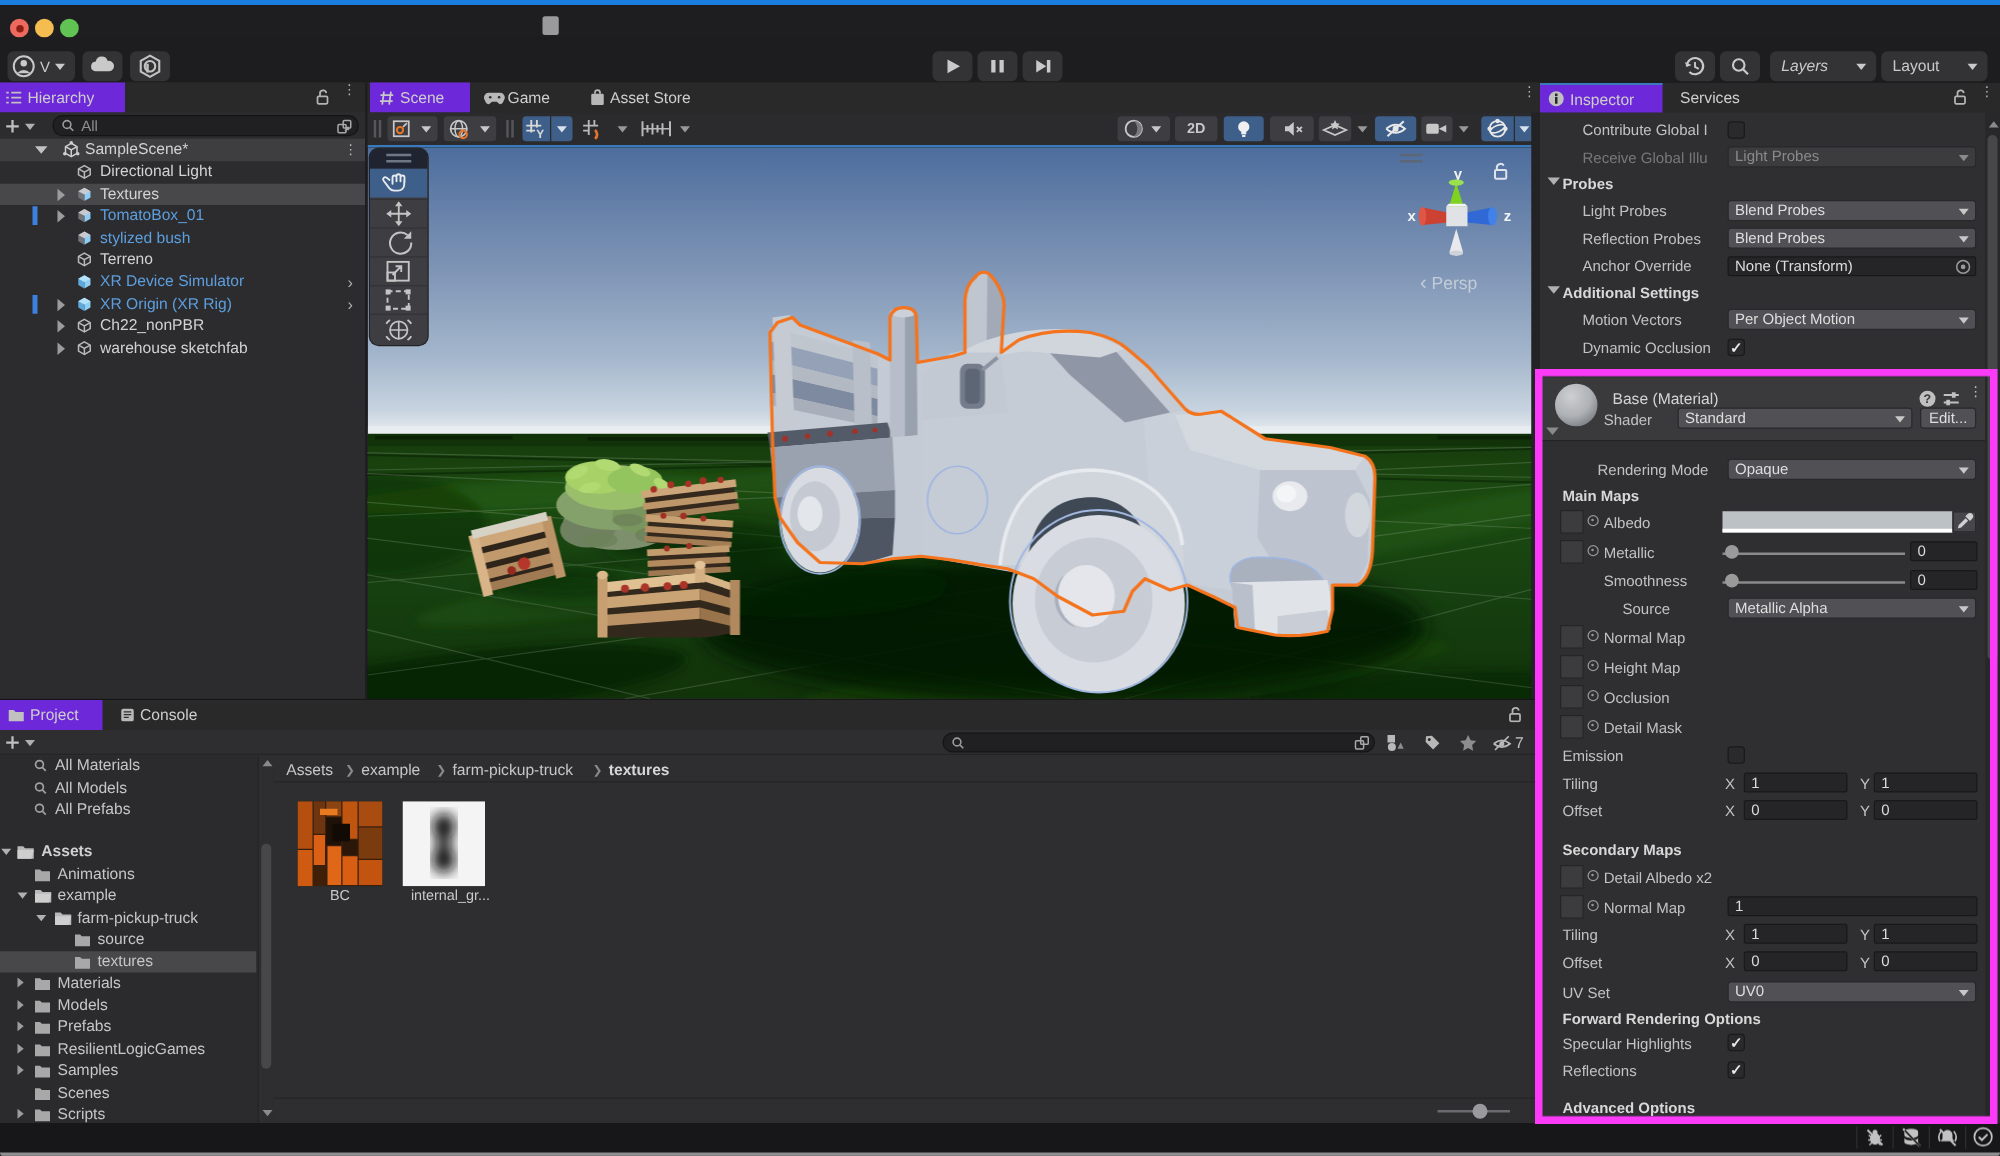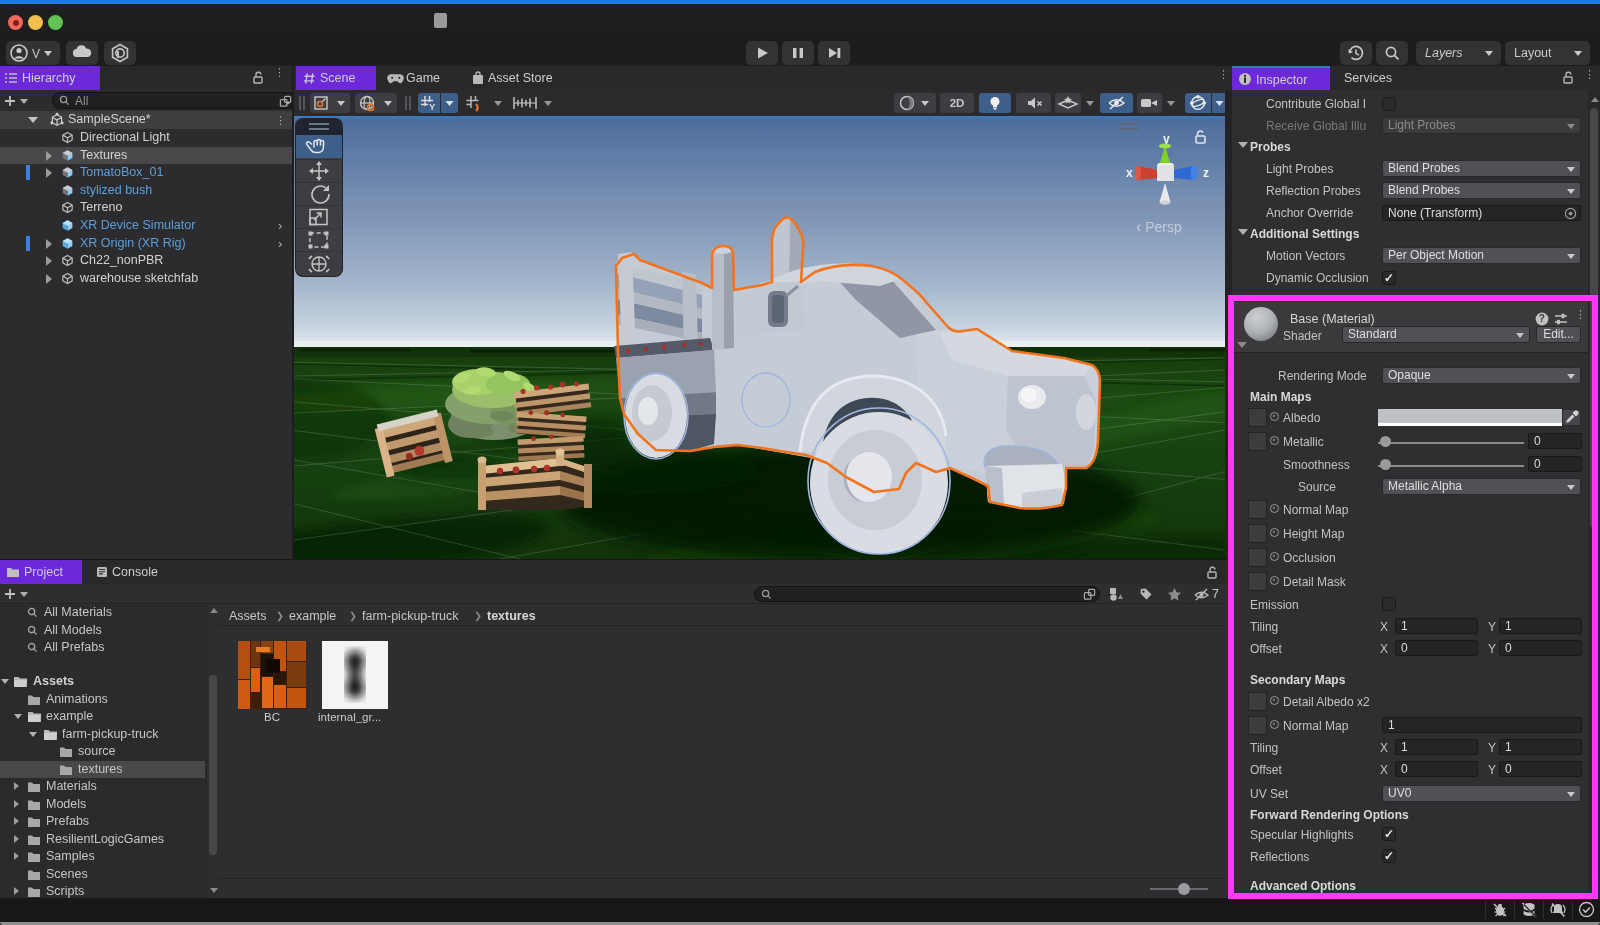--- a/index.html
+++ b/index.html
@@ -146,21 +146,21 @@
         <path d="M4 6 V4 a2.5 2.5 0 0 1 5-.5" fill="none" stroke="#b4b4b4" stroke-width="1.4"></path>
       </svg>
       <div class="abs" style="left:274px;top:4px;color:#b4b4b4;font-size:11px;letter-spacing:0;line-height:5px;">⋮</div>
     </div>
 
     <div class="abs" style="left:0;top:24px;width:294px;height:22px;background:#2c2c2e;">
       <svg class="abs" width="12" height="12" viewBox="0 0 12 12" style="left:4px;top:5px;">
           <path d="M6 1v10M1 6h10" stroke="#c0c0c0" stroke-width="1.8"></path>
         </svg>
       <div class="abs" style="left:20px;top:9px;width:0;height:0;border-left:4px solid transparent;border-right:4px solid transparent;border-top:5px solid #b0b0b0;"></div>
-      <div class="abs" style="left:52px;top:2px;width:245px;height:17px;background:#202022;border:1px solid #141416;border-radius:8px;">
+      <div class="abs" style="left:42px;top:2px;width:245px;height:17px;background:#202022;border:1px solid #141416;border-radius:8px;">
         <svg class="abs" width="11" height="11" viewBox="0 0 12 12" style="left:6px;top:2px;">
             <circle cx="5" cy="5" r="3.4" fill="none" stroke="#9a9a9a" stroke-width="1.4"></circle>
             <path d="M7.5 7.5l3 3" stroke="#9a9a9a" stroke-width="1.4"></path>
           </svg>
         <span class="abs" style="left:22px;top:1px;color:#8f8f8f;font-size:12px;">All</span>
         <svg class="abs" width="13" height="13" viewBox="0 0 14 14" style="right:4px;top:2px;">
           <rect x="1.5" y="5" width="7" height="7" rx="1" fill="none" stroke="#a8a8a8" stroke-width="1.3"></rect>
           <rect x="6" y="1.5" width="6.5" height="6.5" rx="1" fill="none" stroke="#a8a8a8" stroke-width="1.3"></rect>
           <path d="M7.5 10.5 l3-3 M10.5 10 v-2.5 h-2.5" stroke="#a8a8a8" stroke-width="1.2" fill="none"></path>
         </svg>
@@ -1079,21 +1079,21 @@
             <feGaussianBlur stdDeviation="5"></feGaussianBlur>
           </filter>
         </defs>
       <rect width="66" height="68" fill="#f4f4f4"></rect>
       <g filter="url(#gblur)">
         <ellipse cx="33" cy="20" rx="9" ry="10" fill="#111"></ellipse>
         <rect x="28" y="20" width="10" height="26" fill="#111"></rect>
         <ellipse cx="33" cy="47" rx="9" ry="10" fill="#111"></ellipse>
       </g>
     </svg>
-    <span class="abs" style="left:318px;top:151px;width:74px;text-align:left;color:#cacaca;font-size:11.5px;">internal_gr...</span>
+    <span class="abs" style="left:318px;top:151px;width:74px;text-align:right;color:#cacaca;font-size:11.5px;">internal_gr...</span>
 
     <div class="abs" style="left:219px;top:318px;width:1013px;height:21px;background:#2e2e30;border-top:1px solid #242426;">
       <div class="abs" style="left:931px;top:9px;width:58px;height:2px;background:#6a6a6e;"></div>
       <div class="abs" style="left:959px;top:4px;width:12px;height:12px;border-radius:50%;background:#9a9a9e;"></div>
     </div>
   </div>
   <div id="statusbar" class="abs">
     <span class="abs" style="left:1485px;top:3px;width:1px;height:18px;background:#2e2e30;"></span>
     <span class="abs" style="left:1514px;top:3px;width:1px;height:18px;background:#2e2e30;"></span>
     <span class="abs" style="left:1543px;top:3px;width:1px;height:18px;background:#2e2e30;"></span>

